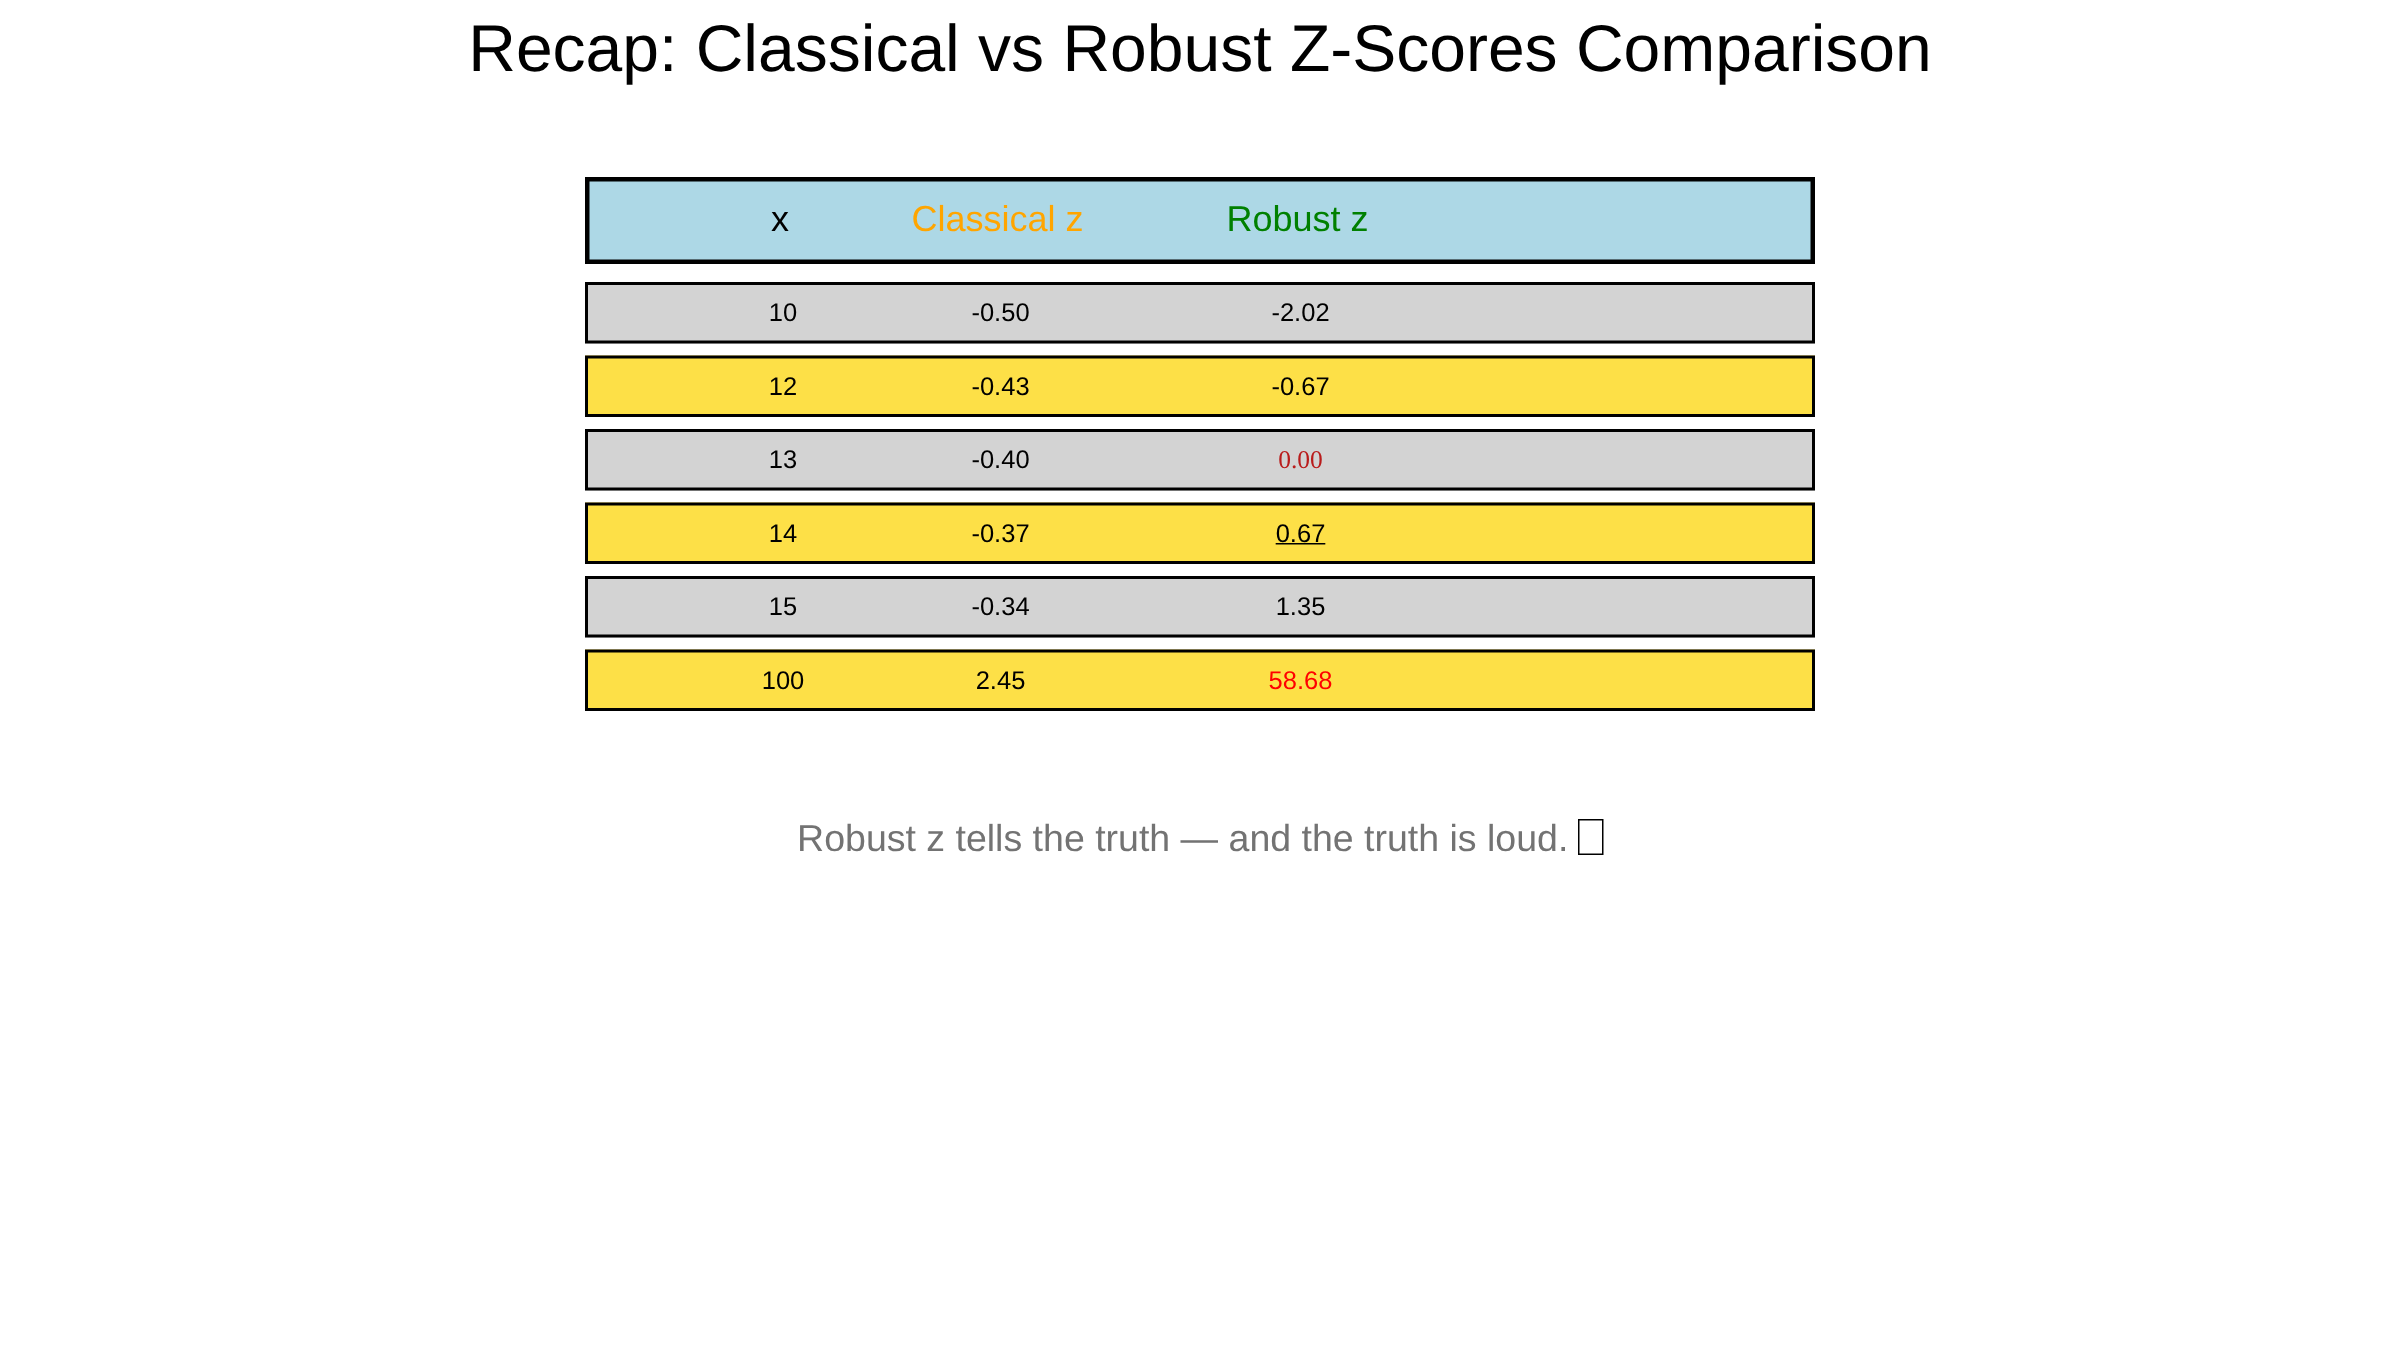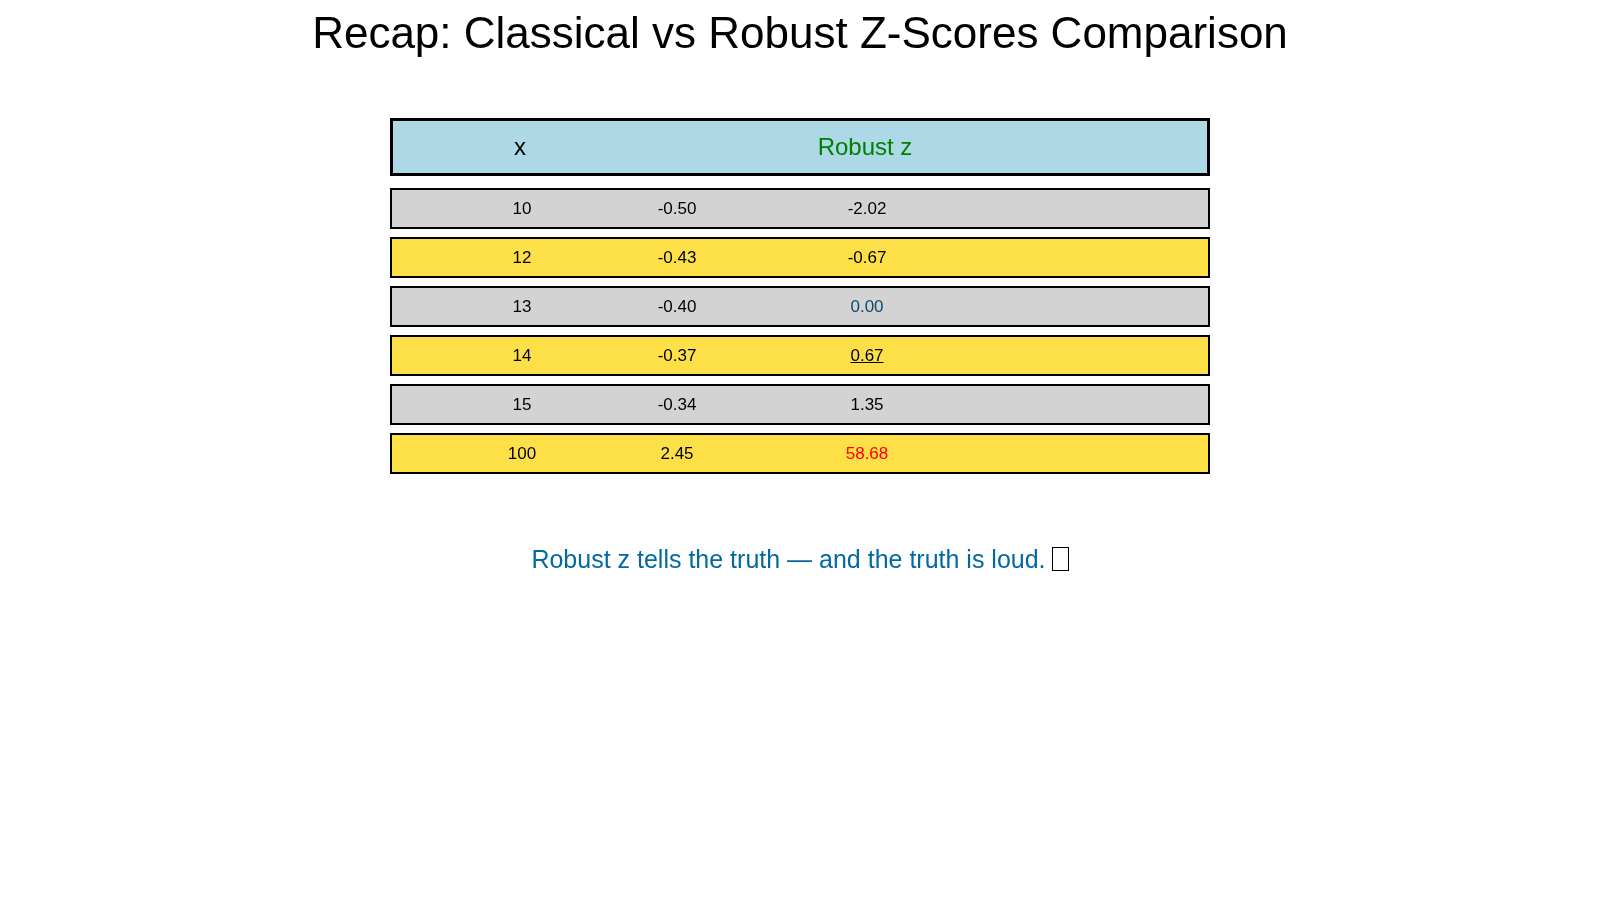--- a/index.html
+++ b/index.html
@@ -79,21 +79,21 @@
     top: 0;
     height: 100%;
     display: flex;
     align-items: center;
     justify-content: center;
     font-size: 17px;
     line-height: 1;
     white-space: nowrap;
   }
   .col-x      { left: 40px;  width: 180px; }
-  .col-class  { left: 195px; width: 180px; }
+  .col-class  { left: 185px; width: 180px; }
   .col-robust { left: 385px; width: 180px; }
 
   .header-cell {
     position: absolute;
     top: 0;
     height: 100%;
     display: flex;
     align-items: center;
     justify-content: center;
     font-size: 24px;
@@ -110,21 +110,21 @@
 
   
   #caption {
     position: absolute;
     left: 0;
     top: 543px;
     width: 1600px;
     text-align: center;
     font-size: 25px;
     line-height: 32px;
-    color: #0369a1;
+    color: #737373;
     white-space: nowrap;
   }
   .tofu {
     display: inline-block;
     width: 15px;
     height: 22px;
     border: 1.5px solid #000000;
     vertical-align: -3px;
     margin-left: 6px;
     background: transparent;
@@ -134,40 +134,41 @@
 <body>
 
 <div id="slide">
 
   <div id="slide-title">Recap: Classical vs Robust Z-Scores Comparison</div>
 
   <div id="table-wrap">
 
     <div class="table-header-row">
       <div class="header-cell col-x clr-x">x</div>
+      <div class="header-cell col-class clr-class">Classical z</div>
       <div class="header-cell col-robust clr-robust">Robust z</div>
     </div>
 
     <div class="header-gap"></div>
 
     <div id="table-body">
         <div class="data-row shaded">
           <div class="cell col-x">10</div>
           <div class="cell col-class">-0.50</div>
           <div class="cell col-robust" style="color: rgb(0, 0, 0);">-2.02</div>
         </div>
         <div class="data-row">
           <div class="cell col-x">12</div>
           <div class="cell col-class">-0.43</div>
           <div class="cell col-robust" style="color: rgb(0, 0, 0);">-0.67</div>
         </div>
         <div class="data-row shaded">
           <div class="cell col-x">13</div>
           <div class="cell col-class">-0.40</div>
-          <div class="cell col-robust" style="color: #0c4a6e;">0.00</div>
+          <div class="cell col-robust" style="color: #b91c1c; font-family: Liberation Serif, serif;">0.00</div>
         </div>
         <div class="data-row">
           <div class="cell col-x">14</div>
           <div class="cell col-class">-0.37</div>
           <div class="cell col-robust" style="color: rgb(0, 0, 0); text-decoration: underline;">0.67</div>
         </div>
         <div class="data-row shaded">
           <div class="cell col-x">15</div>
           <div class="cell col-class">-0.34</div>
           <div class="cell col-robust" style="color: rgb(0, 0, 0);">1.35</div>

